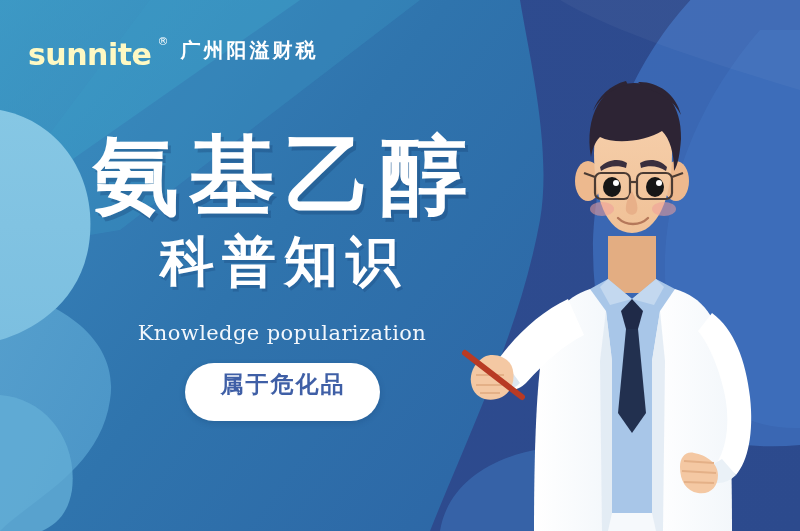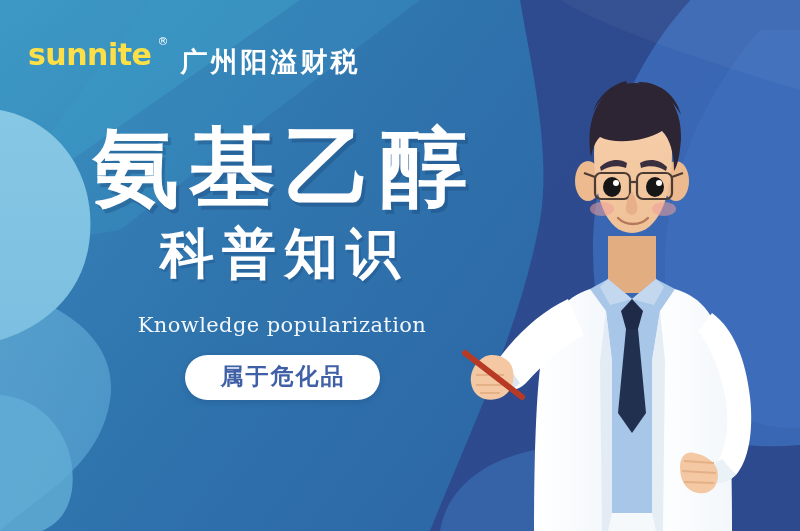--- a/index.html
+++ b/index.html
@@ -33,51 +33,51 @@
     display: flex;
     align-items: flex-start;
     gap: 10px;
     z-index: 6;
   }
   .logo-word {
     font-family: "DejaVu Sans", sans-serif;
     font-size: 30px;
     font-weight: 700;
     letter-spacing: -0.5px;
-    color: #fde047;
+    color: #fef9c3;
     line-height: 1;
     position: relative;
     top: 6px;
   }
   .logo-reg {
     font-family: "DejaVu Sans", sans-serif;
     font-size: 11px;
     color: #ffffff;
     line-height: 1;
     position: relative;
     top: 2px;
     left: -4px;
   }
   .logo-cn {
     font-family: "DejaVu Sans", "Liberation Sans", sans-serif;
-    font-size: 27px;
+    font-size: 20px;
     font-weight: 700;
     color: #ffffff;
     letter-spacing: 3px;
     line-height: 1;
     position: relative;
-    top: 14px;
+    top: 6px;
     left: -2px;
   }
 
   
   .text-block {
     position: absolute;
     left: 0;
-    top: 124px;
+    top: 132px;
     width: 560px;
     z-index: 6;
     text-align: center;
   }
   .main-title {
     font-family: "DejaVu Sans", "Liberation Sans", sans-serif;
     font-size: 86px;
     font-weight: 700;
     color: #ffffff;
     letter-spacing: 10px;
@@ -111,21 +111,21 @@
     padding-left: 4px;
   }
   .badge {
     display: inline-block;
     background: #ffffff;
     color: #3f5fa6;
     font-family: "DejaVu Sans", "Liberation Sans", sans-serif;
     font-size: 23px;
     font-weight: 700;
     letter-spacing: 2px;
-    padding: 9px 34px 11px 36px;
+    padding: 9px 34px 24px 36px;
     border-radius: 30px;
     line-height: 1.1;
     box-shadow: 0 2px 6px rgba(10, 40, 80, 0.18);
   }
 
   
   #person-svg {
     position: absolute;
     right: 0;
     bottom: 0;

